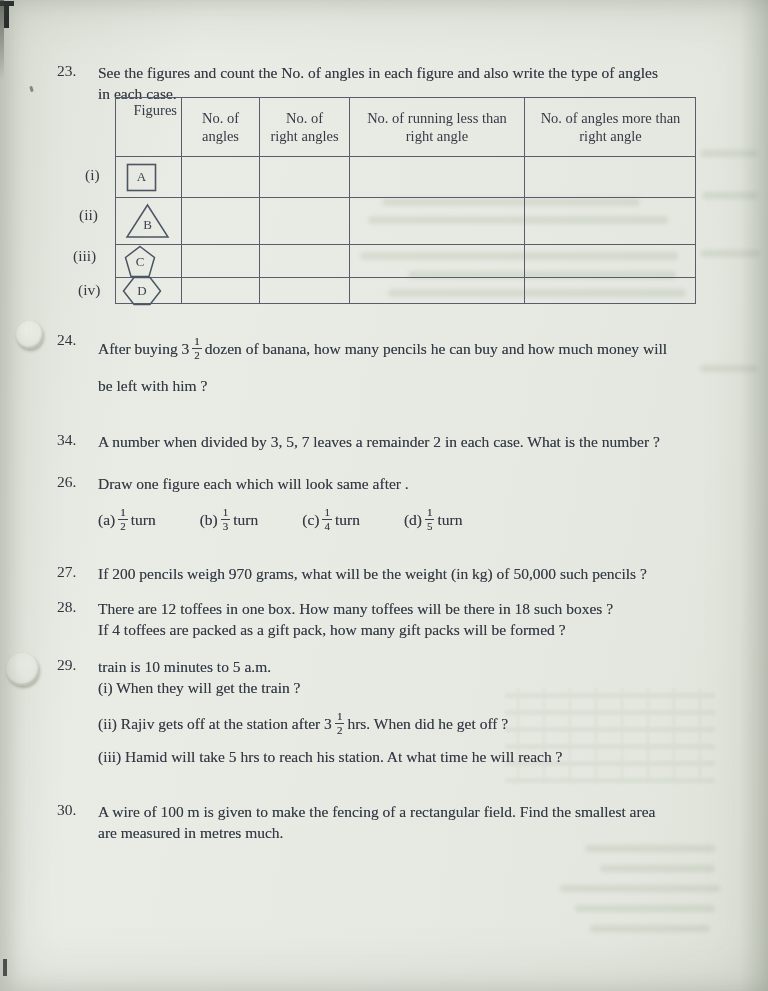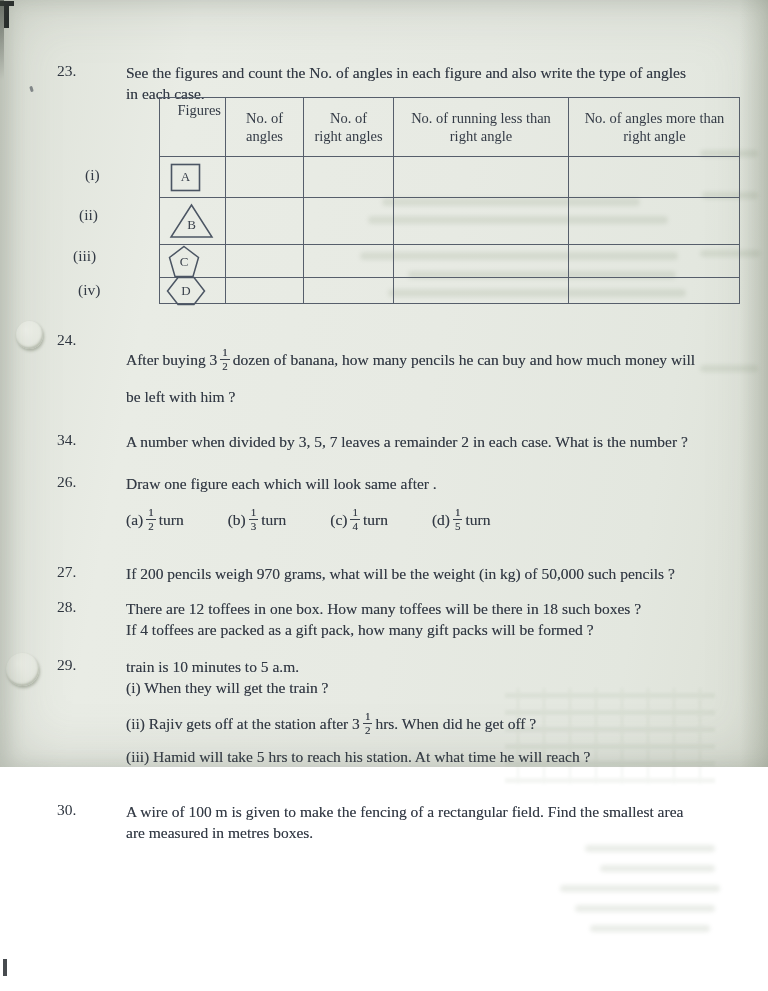--- a/index.html
+++ b/index.html
@@ -1,20 +1,20 @@
 <!DOCTYPE html>
 <html><head>
 <meta charset="utf-8">
 <style>
   * { margin:0; padding:0; box-sizing:border-box; }
   html,body { width:768px; height:991px; overflow:hidden; }
   body { font-family:"Liberation Serif","DejaVu Serif",serif; }
 
   .page {
-    position:relative; width:768px; height:767px;
+    position:relative; width:768px; height:991px;
     background:linear-gradient(100deg,#dde1d8 0%,#e9ece5 22%,#e7eae3 55%,#e3e7df 82%,#dce0d6 100%);
     color:#343b46;
   }
   .page::after { 
     content:""; position:absolute; inset:0; pointer-events:none;
     box-shadow:inset 0 0 60px rgba(110,120,105,.28), inset 8px 0 18px rgba(90,100,85,.18);
   }
 
   
   .corner-h { position:absolute; left:0; top:1px; width:14px; height:5px; background:#181b1e; }
@@ -35,35 +35,35 @@
 
   .gline { position:absolute; background:#6e8160; border-radius:4px;
     filter:blur(2px); opacity:.14; pointer-events:none; }
   .gblock { position:absolute; opacity:.07; filter:blur(1.5px); pointer-events:none;
     background:repeating-linear-gradient(180deg, transparent 0 5px, #5f7a52 5px 10px, transparent 10px 17px),
                repeating-linear-gradient(90deg, transparent 0 12px, #5f7a52 12px 14px, transparent 14px 26px); }
 
   
   .q { position:absolute; left:0; width:768px; }
   .qnum { position:absolute; left:57px; top:0; font-size:15.5px; color:#2e353f; }
-  .qbody { position:absolute; left:126px; top:0; width:620px; }
+  .qbody { position:absolute; left:98px; top:0; width:620px; }
   .tline { font-size:15.5px; line-height:21px; white-space:nowrap; color:#333a45;
     text-shadow:0 0 .4px rgba(52,58,70,.55); }
   .fline { display:flex; align-items:center; white-space:nowrap; height:34px; }
 
   .frac { display:inline-flex; flex-direction:column; align-items:center;
     font-size:11px; line-height:1.15; margin:0 3px; vertical-align:middle; color:#333a45; }
   .frac .fn { border-bottom:1px solid #3a414c; padding:0 2px; }
   .frac .fd { padding:0 2px; }
 
   
   .angle-table { position:absolute; left:115px; top:97px; width:581px; height:207px;
     display:grid; grid-template-columns:65px 78px 90px 175px 172px;
     grid-template-rows:58px 41px 47px 33px 27px;
-    border:1.4px solid #565e6b;margin-left:44px; }
+    border:1.4px solid #565e6b; }
   .angle-table > div { border-left:1px solid #565e6b; border-top:1px solid #565e6b;
     font-size:14.5px; color:#333a45; overflow:visible; }
   .angle-table > div:nth-child(-n+5) { border-top:none; }
   .angle-table > div:nth-child(5n+1) { border-left:none; }
   .hcell { display:flex; flex-direction:column; align-items:center; justify-content:center;
     text-align:center; line-height:18px; padding:2px; }
   .hcell-figures { display:flex; align-items:flex-end; justify-content:flex-start; padding:3px 4px 4px 5px; }
   .fig-cell { display:flex; align-items:center; }
   .shape { position:relative; }
   .shape svg { position:absolute; inset:0; width:100%; height:100%; }
@@ -187,21 +187,21 @@
   </div>
 
   <div class="row-label" style="left:85px;top:166px">(i)</div>
   <div class="row-label" style="left:79px;top:206px">(ii)</div>
   <div class="row-label" style="left:73px;top:247px">(iii)</div>
   <div class="row-label" style="left:78px;top:281px">(iv)</div>
 
   <div class="q" style="top:331px">
     <div class="qnum">24.</div>
     <div class="qbody">
-      <div class="tline fline" style="margin-top:11px">
+      <div class="tline fline" style="">
         <span>After buying 3</span>
         <span class="frac">
             <span class="fn">1</span>
             <span class="fd">2</span>
           </span>
         <span>dozen of banana, how many pencils he can buy and how much money will</span>
       </div>
       <div class="tline" style="margin-top:10px">be left with him ?</div>
     </div>
   </div>
@@ -283,18 +283,18 @@
         <span>hrs. When did he get off ?</span>
       </div>
       <div class="tline" style="margin-top:6px">(iii) Hamid will take 5 hrs to reach his station. At what time he will reach ?</div>
     </div>
   </div>
 
   <div class="q" style="top:801px">
     <div class="qnum">30.</div>
     <div class="qbody">
       <div class="tline">A wire of 100 m is given to make the fencing of a rectangular field. Find the smallest area</div>
-      <div class="tline">are measured in metres boxes.</div>
+      <div class="tline">are measured in metres much.</div>
     </div>
   </div>
 
 
 </div>
 
 </body></html>

